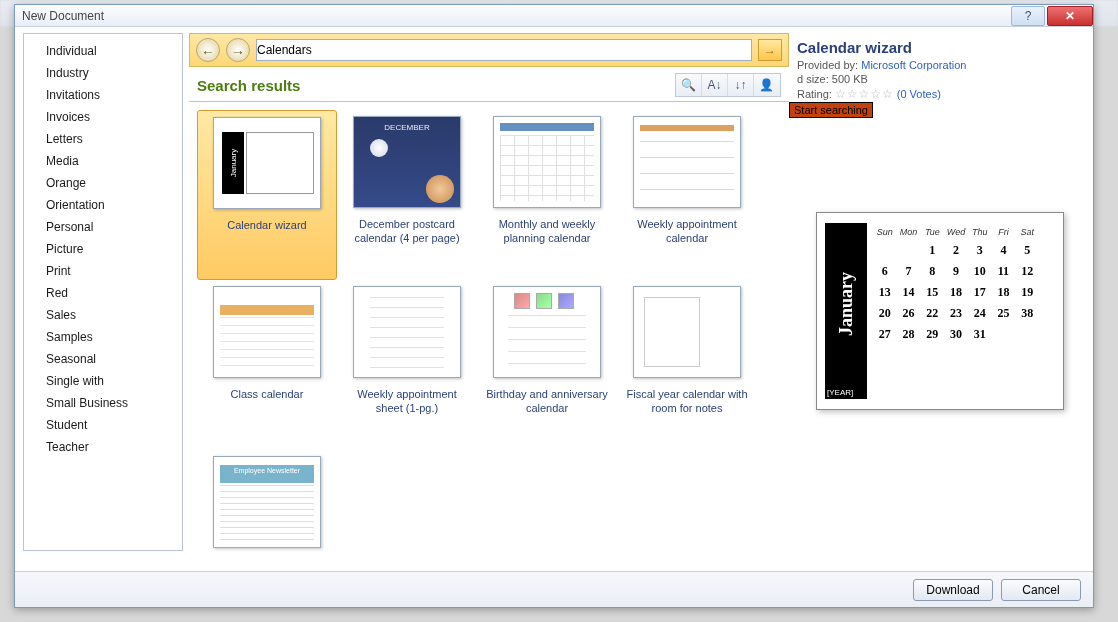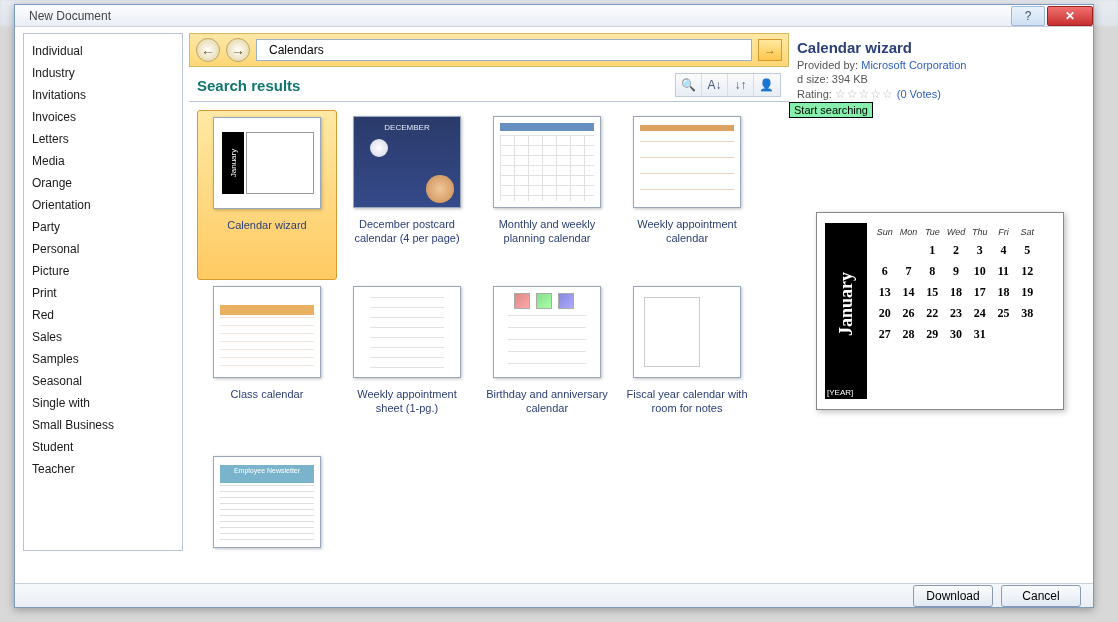--- a/index.html
+++ b/index.html
@@ -18,42 +18,42 @@
   background: #fff;
   border: 1px solid #7a9ac0;
   box-shadow: 0 2px 8px rgba(0,0,0,0.3);
 }
 .titlebar {
   height: 22px;
   background: linear-gradient(#fdfdfe, #e9eef7);
   border-bottom: 1px solid #c8d0dc;
   display: flex;
   align-items: center;
-  padding-left: 14px;
+  padding-left: 7px;
 }
 .titlebar-text { color: #444; font-size: 12px; }
 .titlebar-btns { margin-left: auto; display: flex; }
 .titlebar-btn {
   width: 34px; height: 20px;
   display: flex; align-items: center; justify-content: center;
   font-size: 12px;
 }
 .help-btn { background: linear-gradient(#eaf2fb,#cfe0f3); border:1px solid #9db9d8; border-radius:2px; color:#3b5174; margin-right:2px;}
 .close-btn { background: linear-gradient(#f07070,#c83030); border:1px solid #a02020; border-radius:2px; color:#fff; width:46px; font-weight:bold;}
 .body {
   display: flex;
   height: 540px;
 }
 .sidebar {
   width: 160px;
   border:1px solid #b9c5d6;
   margin:6px 0 16px 8px;
   background:#fff;
   overflow-y:scroll;
-  padding:6px 2px;
+  padding:6px 16px;
 }
 .sidebar-item {
   font-size:12px;
   padding:4px 6px;
   color:#1a1a1a;
   cursor:default;
 }
 .center {
   flex:1;
   margin:6px 0 0 6px;
@@ -75,37 +75,37 @@
   background:radial-gradient(#fefefe,#e2cf96);
   display:flex;align-items:center;justify-content:center;
   color:#6b5a20;
   font-size:14px;
 }
 .search-input {
   flex:1;
   height:22px;
   border:1px solid #9cb0cc;
   background:#fff;
-  padding:2px 12px;
+  padding:2px 0;
   font-size:12px;
 }
 .go-btn {
   width:24px;height:22px;
   border:1px solid #d79a2e;
   background:linear-gradient(#ffe9a0,#ffc74d);
   display:flex;align-items:center;justify-content:center;
   color:#b06a00;
   font-weight:bold;
 }
 .results-header {
   display:flex;
   align-items:center;
   padding:6px 8px 4px;
 }
-.results-title { color:#0f766e; font-weight:bold; font-size:15px; }
+.results-title { color:#4d7c0f; font-weight:bold; font-size:15px; }
 .results-tools { margin-left:auto; display:flex; gap:0; border:1px solid #bfcbdc; background:linear-gradient(#fafafa,#e8edf6); }
 .tool-btn { width:26px; height:22px; display:flex; align-items:center; justify-content:center; border-right:1px solid #d6dde8; font-size:12px; color:#4a5674;}
 .tool-btn:last-child{border-right:none;}
 .results-scroll {
   flex:1;
   border-top:1px solid #b9c5d6;
   overflow-y:scroll;
   padding:8px;
   display:flex;
   flex-wrap:wrap;
@@ -208,29 +208,29 @@
 }
 .preview .pv-grid {
   position:absolute; left:56px; right:24px; top:14px;
 }
 .preview .pv-dow { display:flex; font-size:9px; font-style:italic; color:#333; }
 .preview .pv-dow span, .preview .pv-row span { width:26px; text-align:center; }
 .preview .pv-row { display:flex; font-size:12px; font-weight:bold; color:#000; margin-top:6px; font-family:Georgia,serif;}
 .tooltip {
   position:absolute;
   top:97px; left:774px;
-  background:#86efac;
+  background:#c2410c;
   border:1px solid #000;
   font-size:11px;
   padding:1px 4px;
 }
 .footer {
   position:absolute;
   bottom:0; left:0; right:0;
-  height:24px;
+  height:36px;
   border-top:1px solid #c8d0dc;
   display:flex;
   align-items:center;
   justify-content:flex-end;
   gap:8px;
   padding-right:12px;
   background:linear-gradient(#f6f8fb,#eaeef5);
 }
 .btn {
   min-width:80px; height:22px;
@@ -271,21 +271,20 @@
 
     <div class="sidebar" id="sidebar">
         <div class="sidebar-item">Individual</div>
         <div class="sidebar-item">Industry</div>
         <div class="sidebar-item">Invitations</div>
         <div class="sidebar-item">Invoices</div>
         <div class="sidebar-item">Letters</div>
         <div class="sidebar-item">Media</div>
         <div class="sidebar-item">Orange</div>
         <div class="sidebar-item">Orientation</div>
-        <div class="sidebar-item">Party</div>
         <div class="sidebar-item">Personal</div>
         <div class="sidebar-item">Picture</div>
         <div class="sidebar-item">Print</div>
         <div class="sidebar-item">Red</div>
         <div class="sidebar-item">Sales</div>
         <div class="sidebar-item">Samples</div>
         <div class="sidebar-item">Seasonal</div>
         <div class="sidebar-item">Single with</div>
         <div class="sidebar-item">Small Business</div>
         <div class="sidebar-item">Student</div>
@@ -375,21 +374,21 @@
     </div>
 
     <div class="right-panel">
       <div class="detail-title">Calendar wizard</div>
       <div class="meta-row">
         <span>Provided by:</span>
         <span class="link">Microsoft Corporation</span>
       </div>
       <div class="meta-row">
         <span>d size:</span>
-        <span>394 KB</span>
+        <span>500 KB</span>
       </div>
       <div class="meta-row">
         <span>Rating:</span>
         <span class="stars">☆☆☆☆☆</span>
         <span class="link">(0 Votes)</span>
       </div>
 
       <div class="preview-area">
         <div class="preview">
           <div class="pv-side"></div>

